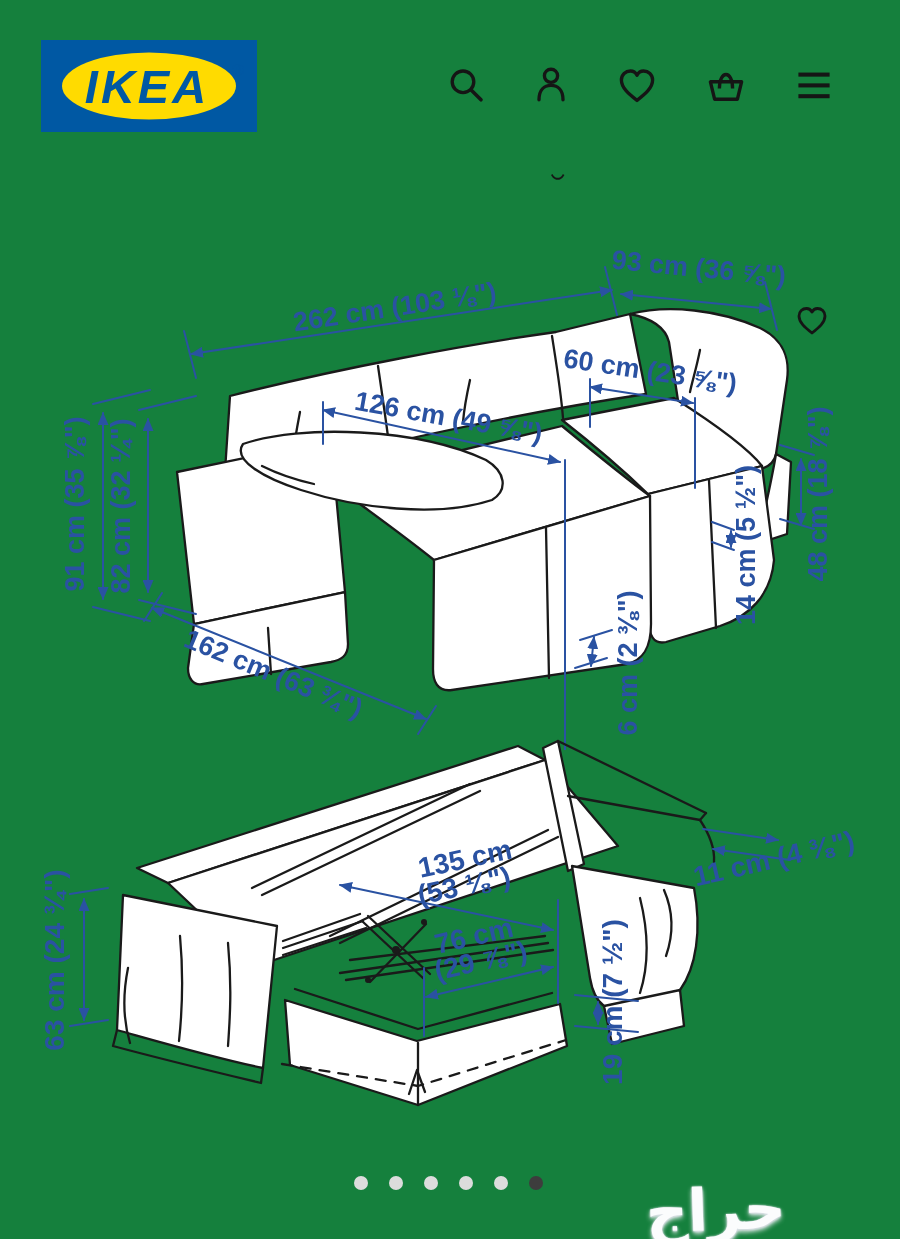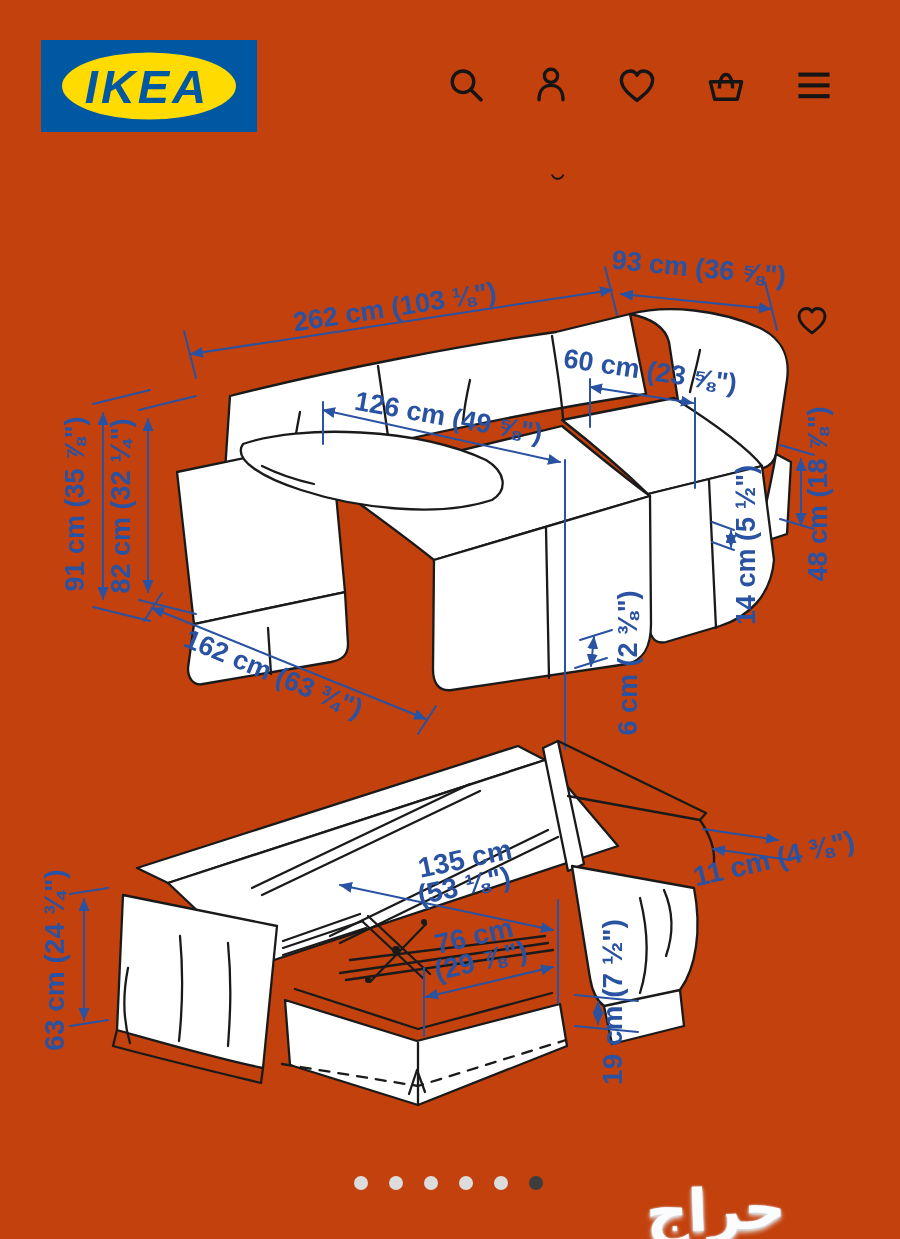--- a/index.html
+++ b/index.html
@@ -1,16 +1,16 @@
 <!DOCTYPE html>
 <html><head>
 <meta charset="utf-8">
 <style>
   html,body{margin:0;padding:0;background:#fff;}
-  .canvas{position:relative;width:900px;height:1239px;background:#c2410c;overflow:hidden;
+  .canvas{position:relative;width:900px;height:1239px;background:#15803d;overflow:hidden;
           font-family:"Liberation Sans",sans-serif;}
   
   .logo{position:absolute;left:41px;top:40px;width:216px;height:92px;display:block;cursor:pointer;}
   .nav-btn{position:absolute;top:62px;width:48px;height:48px;background:none;border:0;padding:0;cursor:pointer;}
   .nav-btn svg{width:48px;height:48px;}
   .crop-glyph{position:absolute;left:551px;top:150px;font-size:22px;font-weight:bold;color:#161616;}
   
   .d1{position:absolute;left:0;top:230px;width:900px;height:520px;}
   .d2{position:absolute;left:0;top:738px;width:900px;height:402px;}
   .sf{fill:#ffffff;stroke:#1a1a1a;stroke-width:2.3;stroke-linecap:round;stroke-linejoin:round;}

